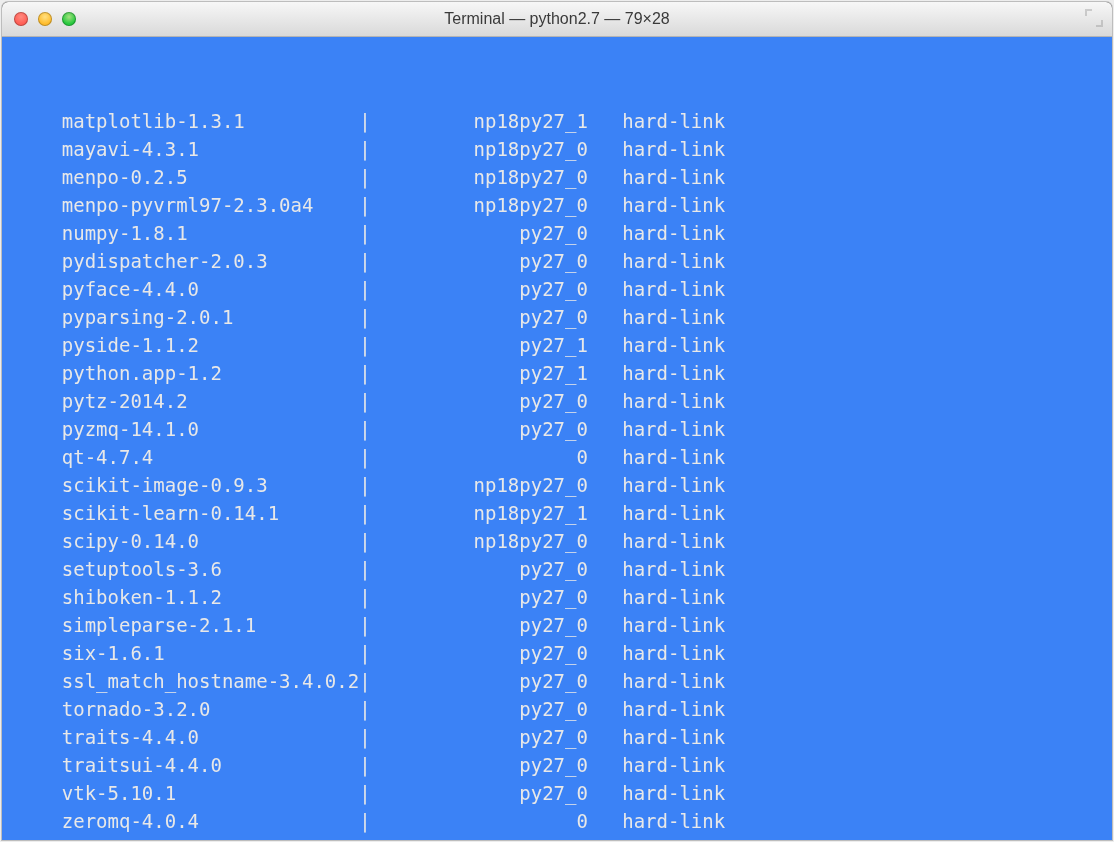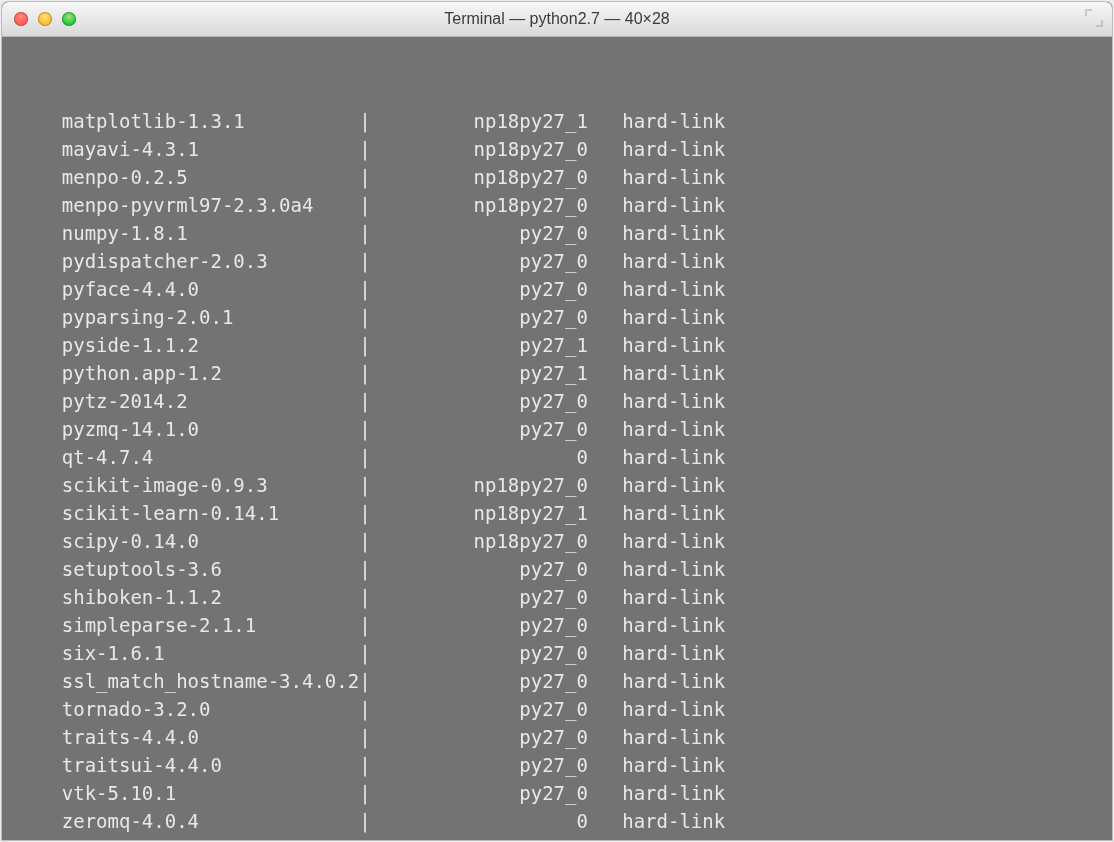--- a/index.html
+++ b/index.html
@@ -55,21 +55,21 @@
   .expand-icon {
     position: absolute;
     right: 8px;
     top: 6px;
     width: 20px;
     height: 20px;
     opacity: 0.35;
   }
   .expand-icon svg { width: 100%; height: 100%; }
   .terminal-body {
-    background: #737373;
+    background: #3b82f6;
     color: #e8e8e8;
     font-family: "Menlo", "Monaco", "Andale Mono", monospace;
     font-size: 19px;
     line-height: 28px;
     padding: 14px 10px 10px 14px;
     height: calc(100% - 34px);
     box-sizing: border-box;
     white-space: pre;
   }
   .row {
@@ -86,21 +86,21 @@
 <body>
 
 <div class="window">
 
   <div class="titlebar">
     <div class="traffic-lights">
       <div class="light red"></div>
       <div class="light yellow"></div>
       <div class="light green"></div>
     </div>
-    <div class="title">Terminal — python2.7 — 40×28</div>
+    <div class="title">Terminal — python2.7 — 79×28</div>
     <div class="expand-icon">
       <svg viewBox="0 0 20 20">
         <path d="M2 8 L2 2 L8 2" fill="none" stroke="#888" stroke-width="2"></path>
         <path d="M18 12 L18 18 L12 18" fill="none" stroke="#888" stroke-width="2"></path>
       </svg>
     </div>
   </div>
 
   <div class="terminal-body">
     <div id="pkg-rows"><div class="row"><span class="indent"></span><span class="pkg">matplotlib-1.3.1</span><span class="sep">|</span><span class="build">np18py27_1</span><span class="gap"></span><span class="link">hard-link</span></div><div class="row"><span class="indent"></span><span class="pkg">mayavi-4.3.1</span><span class="sep">|</span><span class="build">np18py27_0</span><span class="gap"></span><span class="link">hard-link</span></div><div class="row"><span class="indent"></span><span class="pkg">menpo-0.2.5</span><span class="sep">|</span><span class="build">np18py27_0</span><span class="gap"></span><span class="link">hard-link</span></div><div class="row"><span class="indent"></span><span class="pkg">menpo-pyvrml97-2.3.0a4</span><span class="sep">|</span><span class="build">np18py27_0</span><span class="gap"></span><span class="link">hard-link</span></div><div class="row"><span class="indent"></span><span class="pkg">numpy-1.8.1</span><span class="sep">|</span><span class="build">py27_0</span><span class="gap"></span><span class="link">hard-link</span></div><div class="row"><span class="indent"></span><span class="pkg">pydispatcher-2.0.3</span><span class="sep">|</span><span class="build">py27_0</span><span class="gap"></span><span class="link">hard-link</span></div><div class="row"><span class="indent"></span><span class="pkg">pyface-4.4.0</span><span class="sep">|</span><span class="build">py27_0</span><span class="gap"></span><span class="link">hard-link</span></div><div class="row"><span class="indent"></span><span class="pkg">pyparsing-2.0.1</span><span class="sep">|</span><span class="build">py27_0</span><span class="gap"></span><span class="link">hard-link</span></div><div class="row"><span class="indent"></span><span class="pkg">pyside-1.1.2</span><span class="sep">|</span><span class="build">py27_1</span><span class="gap"></span><span class="link">hard-link</span></div><div class="row"><span class="indent"></span><span class="pkg">python.app-1.2</span><span class="sep">|</span><span class="build">py27_1</span><span class="gap"></span><span class="link">hard-link</span></div><div class="row"><span class="indent"></span><span class="pkg">pytz-2014.2</span><span class="sep">|</span><span class="build">py27_0</span><span class="gap"></span><span class="link">hard-link</span></div><div class="row"><span class="indent"></span><span class="pkg">pyzmq-14.1.0</span><span class="sep">|</span><span class="build">py27_0</span><span class="gap"></span><span class="link">hard-link</span></div><div class="row"><span class="indent"></span><span class="pkg">qt-4.7.4</span><span class="sep">|</span><span class="build">0</span><span class="gap"></span><span class="link">hard-link</span></div><div class="row"><span class="indent"></span><span class="pkg">scikit-image-0.9.3</span><span class="sep">|</span><span class="build">np18py27_0</span><span class="gap"></span><span class="link">hard-link</span></div><div class="row"><span class="indent"></span><span class="pkg">scikit-learn-0.14.1</span><span class="sep">|</span><span class="build">np18py27_1</span><span class="gap"></span><span class="link">hard-link</span></div><div class="row"><span class="indent"></span><span class="pkg">scipy-0.14.0</span><span class="sep">|</span><span class="build">np18py27_0</span><span class="gap"></span><span class="link">hard-link</span></div><div class="row"><span class="indent"></span><span class="pkg">setuptools-3.6</span><span class="sep">|</span><span class="build">py27_0</span><span class="gap"></span><span class="link">hard-link</span></div><div class="row"><span class="indent"></span><span class="pkg">shiboken-1.1.2</span><span class="sep">|</span><span class="build">py27_0</span><span class="gap"></span><span class="link">hard-link</span></div><div class="row"><span class="indent"></span><span class="pkg">simpleparse-2.1.1</span><span class="sep">|</span><span class="build">py27_0</span><span class="gap"></span><span class="link">hard-link</span></div><div class="row"><span class="indent"></span><span class="pkg">six-1.6.1</span><span class="sep">|</span><span class="build">py27_0</span><span class="gap"></span><span class="link">hard-link</span></div><div class="row"><span class="indent"></span><span class="pkg">ssl_match_hostname-3.4.0.2</span><span class="sep">|</span><span class="build">py27_0</span><span class="gap"></span><span class="link">hard-link</span></div><div class="row"><span class="indent"></span><span class="pkg">tornado-3.2.0</span><span class="sep">|</span><span class="build">py27_0</span><span class="gap"></span><span class="link">hard-link</span></div><div class="row"><span class="indent"></span><span class="pkg">traits-4.4.0</span><span class="sep">|</span><span class="build">py27_0</span><span class="gap"></span><span class="link">hard-link</span></div><div class="row"><span class="indent"></span><span class="pkg">traitsui-4.4.0</span><span class="sep">|</span><span class="build">py27_0</span><span class="gap"></span><span class="link">hard-link</span></div><div class="row"><span class="indent"></span><span class="pkg">vtk-5.10.1</span><span class="sep">|</span><span class="build">py27_0</span><span class="gap"></span><span class="link">hard-link</span></div><div class="row"><span class="indent"></span><span class="pkg">zeromq-4.0.4</span><span class="sep">|</span><span class="build">0</span><span class="gap"></span><span class="link">hard-link</span></div></div>

